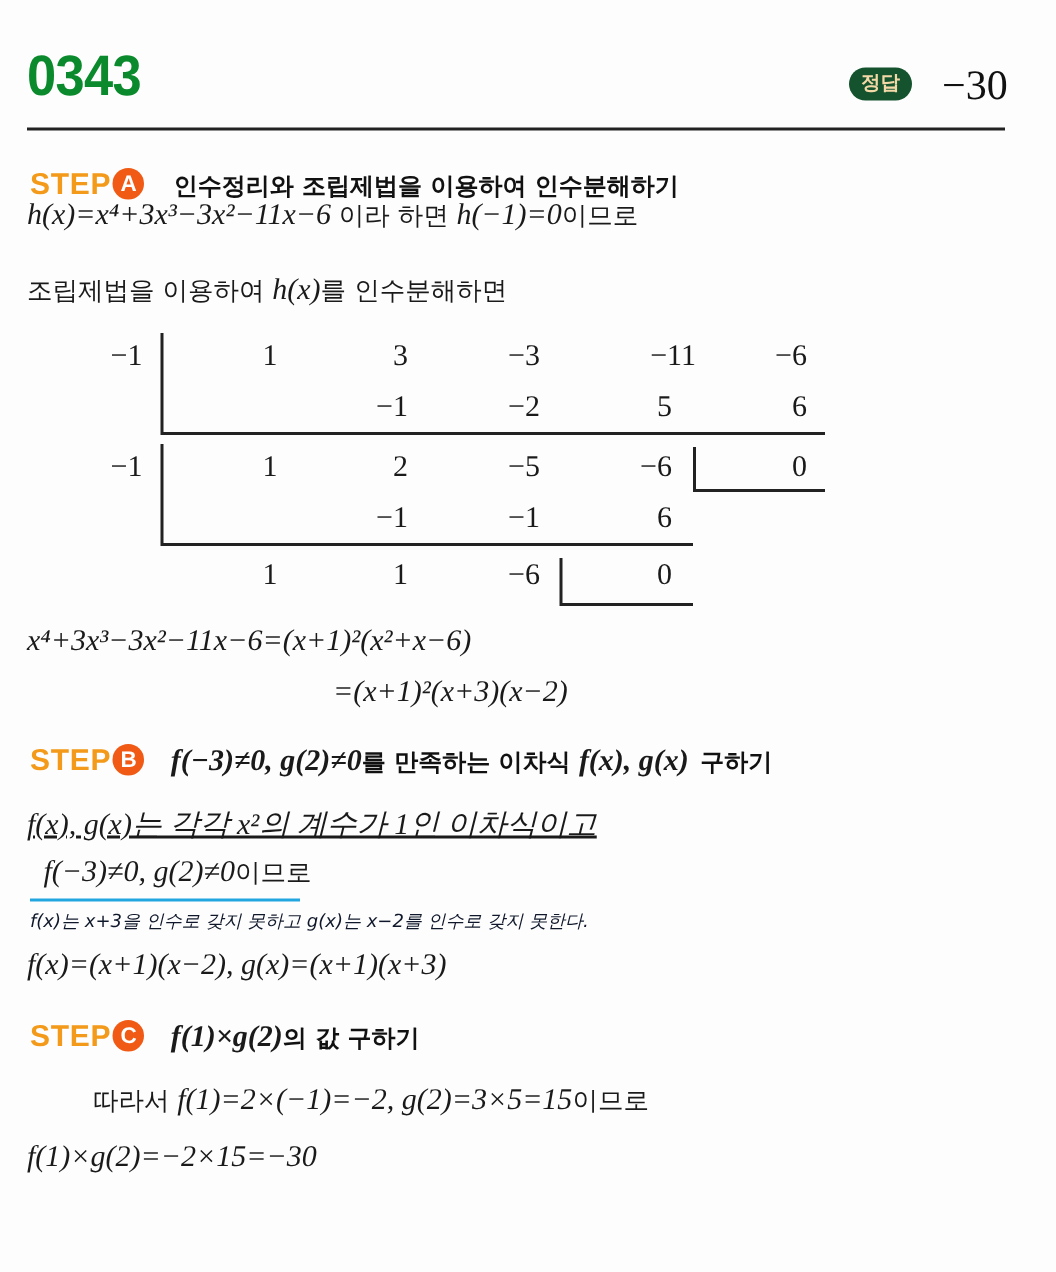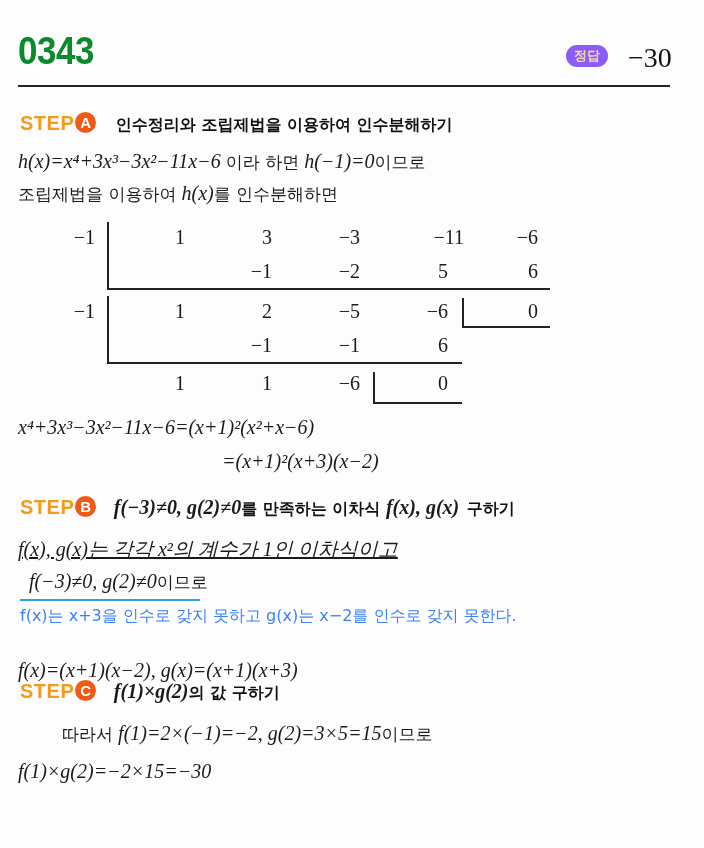--- a/index.html
+++ b/index.html
@@ -6,60 +6,60 @@
   body {
     width:704px; height:848px; background:#fdfdfd; position:relative; overflow:hidden;
     font-family:"DejaVu Sans", sans-serif; color:#1a1a1a;
   }
   .abs { position:absolute; white-space:nowrap; }
   .prob-num {
     left:18px; top:30px; font-family:"Liberation Sans", sans-serif; font-weight:bold;
     font-size:38px; color:#0a8a2c; letter-spacing:-0.5px; transform:scaleX(0.92); transform-origin:left;
   }
   .answer-badge {
-    left:566px; top:45px; background:#8b5cf6; color:#f4d9a8; font-size:13px; font-weight:bold;
+    left:566px; top:45px; background:#14532d; color:#f4d9a8; font-size:13px; font-weight:bold;
     border-radius:12px; padding:2px 8px; line-height:18px;
   }
   .answer-val {
     left:628px; top:42px; font-family:"Liberation Serif", serif; font-size:28px; color:#111;
   }
   .top-rule { left:18px; top:85px; width:652px; height:2px; background:#222; }
   .step { font-size:16px; font-weight:bold; }
   .step-label {
     font-family:"Liberation Sans", sans-serif; font-weight:bold; color:#f39a1a; font-size:20px; letter-spacing:0.5px;
   }
   .step-circle {
     display:inline-block; width:21px; height:21px; border-radius:50%; background:#f05a14; color:#fff;
     font-family:"Liberation Sans", sans-serif; font-weight:bold; font-size:15px; text-align:center; line-height:21px;
     vertical-align:2px; margin-left:1px;
   }
   .step-title { margin-left:14px; font-size:16px; font-weight:bold; color:#111; }
   .math { font-family:"Liberation Serif", serif; font-size:20px; }
   .i { font-style:italic; }
   .body-text { font-size:17px; color:#1a1a1a; }
-  .note { font-size:16px; color:#3b82f6; }
+  .note { font-size:12px; color:#0f172a;font-style:italic; }
   .sd { font-family:"Liberation Serif", serif; font-size:20px; position:absolute; text-align:right; width:40px; }
   .vline { position:absolute; width:1.5px; background:#222; }
   .hline { position:absolute; height:1.5px; background:#222; }
   .ul-blue { position:absolute; height:2px; background:#22a6e0; }
 </style>
 </head>
 <body>
 
 <div class="abs prob-num">0343</div>
 <div class="abs answer-badge">정답</div>
 <div class="abs answer-val">−30</div>
 <div class="abs top-rule"></div>
 
 <div class="abs step" style="left:20px; top:112px;">
   <span class="step-label">STEP</span><span class="step-circle">A</span>
   <span class="step-title">인수정리와 조립제법을 이용하여 인수분해하기</span>
 </div>
 
-<div class="abs" style="left:18px; top:150px;">
+<div class="abs" style="left:18px; top:132px;">
   <span class="math i">h(x)=x⁴+3x³−3x²−11x−6</span>
   <span class="body-text">이라 하면</span>
   <span class="math i">h(−1)=0</span><span class="body-text">이므로</span>
 </div>
 <div class="abs" style="left:18px; top:182px;">
   <span class="body-text">조립제법을 이용하여</span>
   <span class="math i">h(x)</span><span class="body-text">를 인수분해하면</span>
 </div>
 
 <div>
@@ -109,21 +109,21 @@
   <span class="math i">f(x), g(x)</span>
   <span class="step-title" style="margin-left:2px;">구하기</span>
 </div>
 
 <div class="abs math i" style="left:18px; top:536px;text-decoration:underline;">f(x), g(x)는 각각 x²의 계수가 1인 이차식이고</div>
 <div class="abs" style="left:18px; top:570px;margin-left:11px;">
   <span class="math i">f(−3)≠0, g(2)≠0</span><span class="body-text">이므로</span>
 </div>
 <div class="ul-blue" style="left:20px; top:599px; width:180px;"></div>
 <div class="abs note" style="left:20px; top:606px;">f(x)는 x+3을 인수로 갖지 못하고 g(x)는 x−2를 인수로 갖지 못한다.</div>
-<div class="abs math i" style="left:18px; top:632px;margin-top:27px;">f(x)=(x+1)(x−2), g(x)=(x+1)(x+3)</div>
+<div class="abs math i" style="left:18px; top:632px;">f(x)=(x+1)(x−2), g(x)=(x+1)(x+3)</div>
 
 <div class="abs step" style="left:20px; top:680px;">
   <span class="step-label">STEP</span><span class="step-circle">C</span>
   <span class="math i" style="margin-left:12px;">f(1)×g(2)</span><span class="step-title" style="margin-left:0;">의 값 구하기</span>
 </div>
 <div class="abs" style="left:18px; top:722px;margin-left:44px;">
   <span class="body-text">따라서</span>
   <span class="math i">f(1)=2×(−1)=−2, g(2)=3×5=15</span><span class="body-text">이므로</span>
 </div>
 <div class="abs math i" style="left:18px; top:760px;">f(1)×g(2)=−2×15=−30</div>

